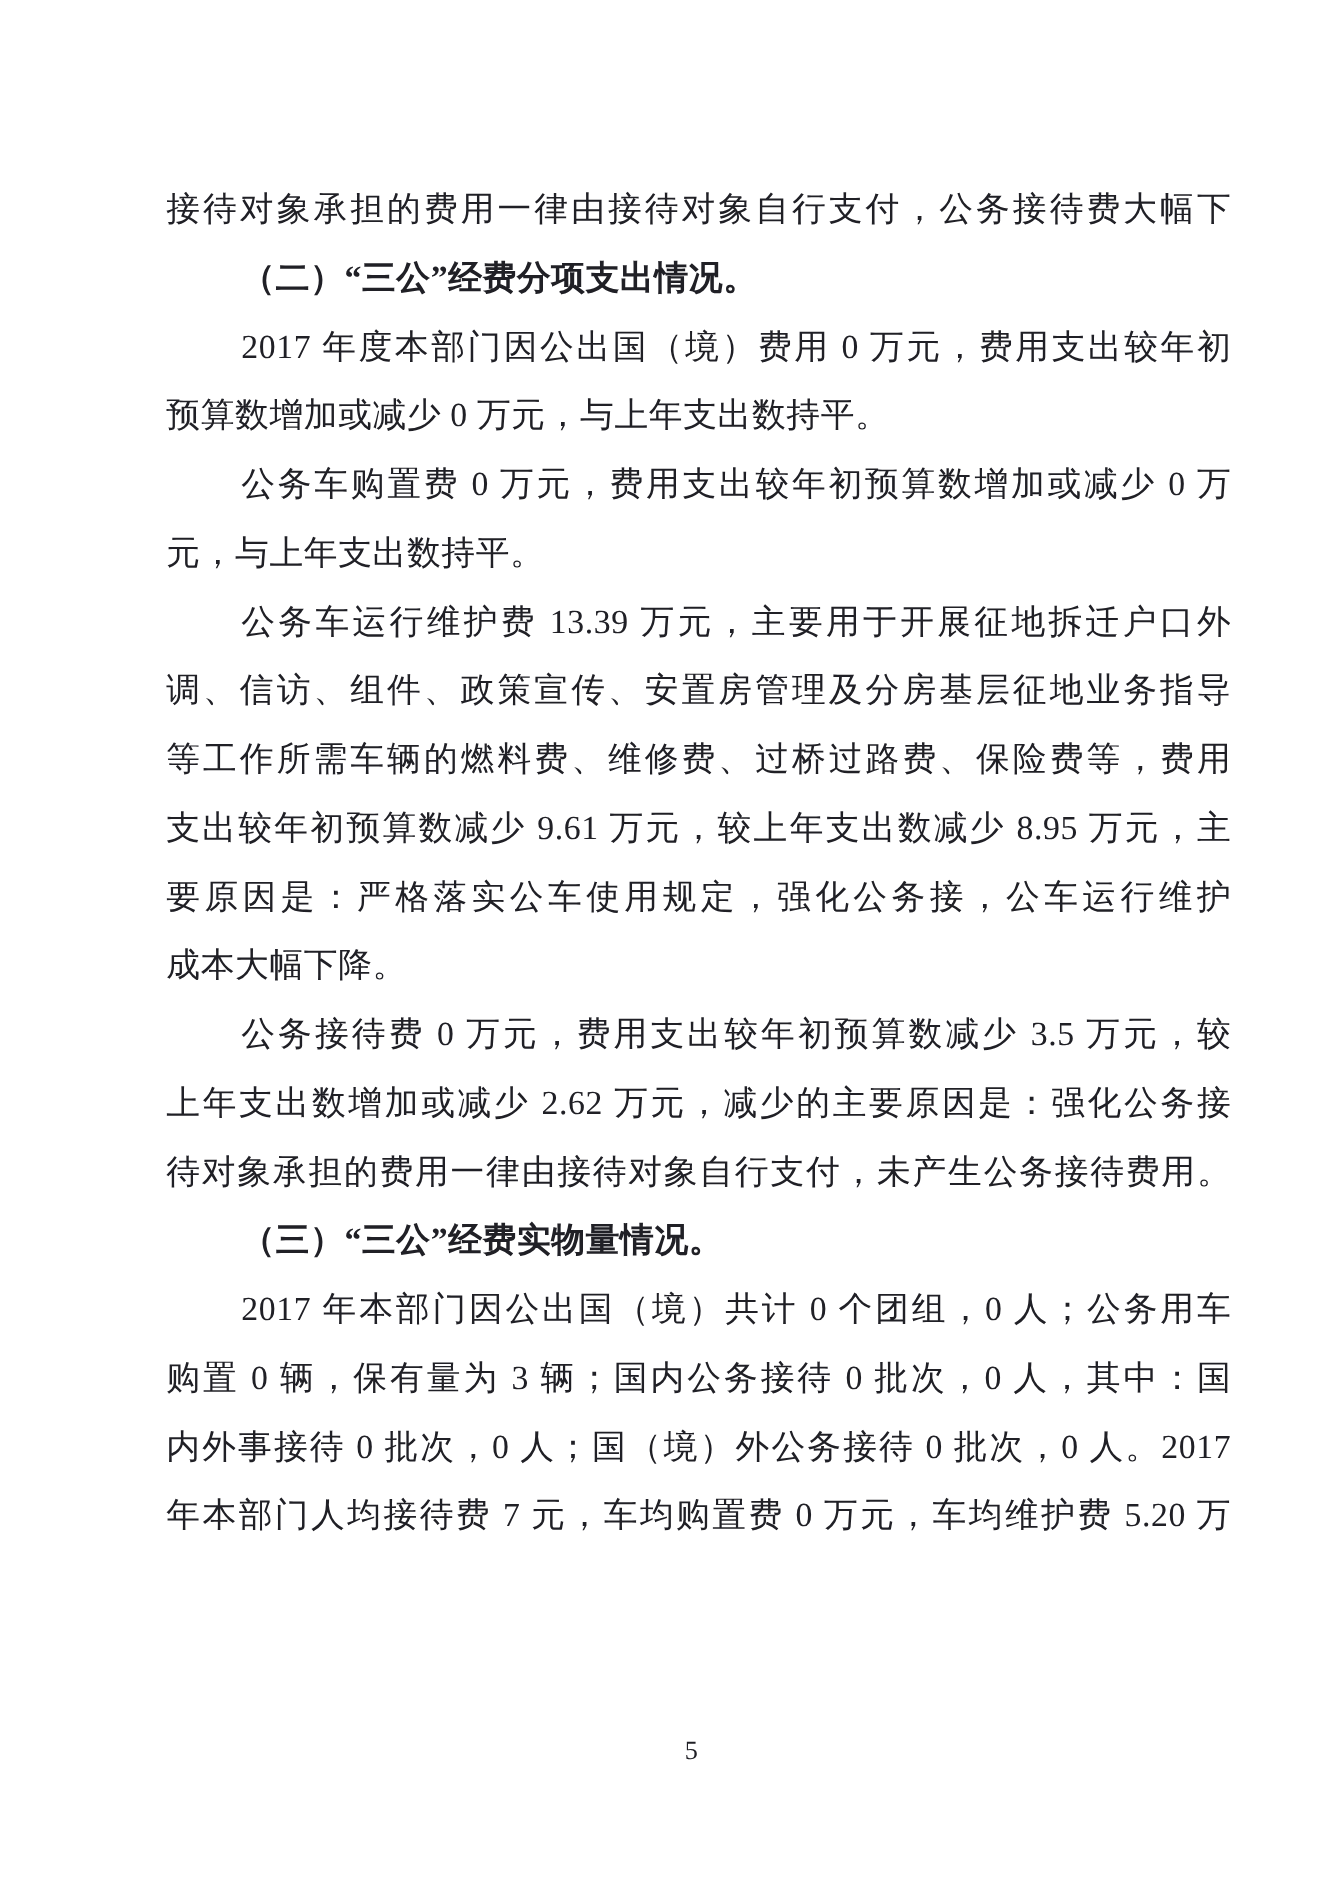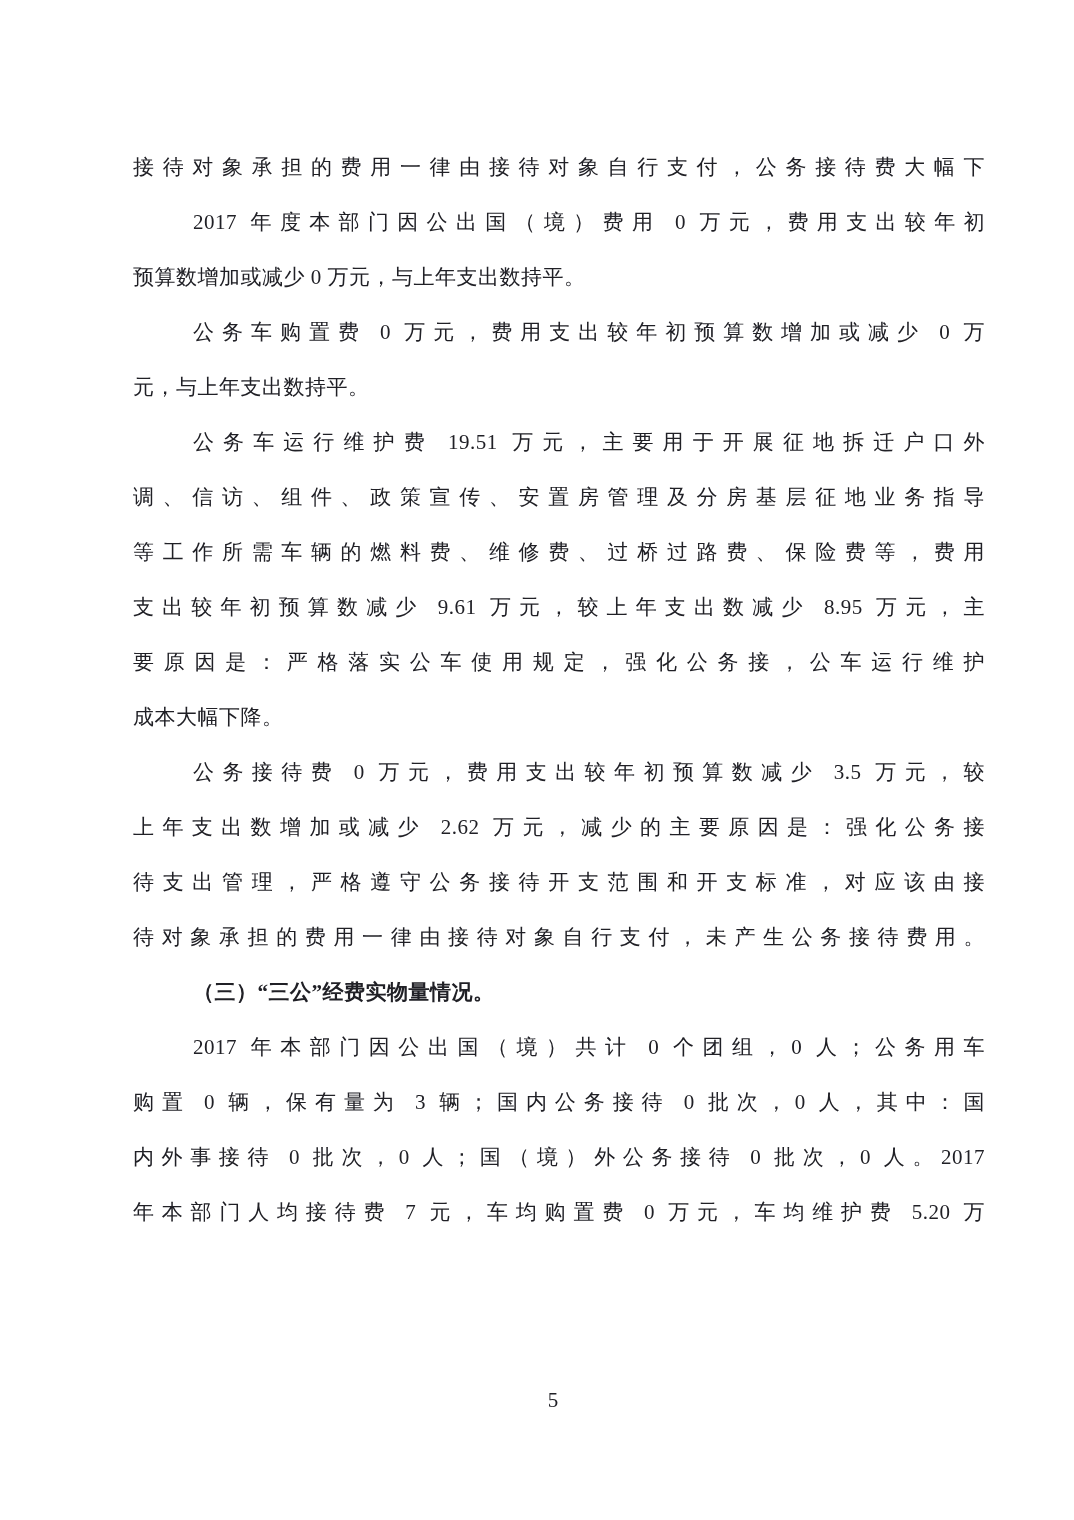--- a/index.html
+++ b/index.html
@@ -19,21 +19,21 @@
     background: var(--paper);
   }
   .doc-body {
     position: absolute;
     left: 133px;
     top: 140px;
     width: 852px;
     color: var(--ink);
   }
   .line {
-    font-size: 21px;
+    font-size: 27px;
     line-height: 55px;
     height: 55px;
     white-space: normal;
     text-align: left;
     letter-spacing: 0.5px;
   }
   .line.fill {
     text-align: justify;
     text-align-last: justify;
   }
@@ -54,33 +54,33 @@
     color: var(--ink);
     font-family: "Liberation Serif", "DejaVu Serif", serif;
   }
 </style>
 </head>
 <body>
 
 <div class="sheet">
   <div class="doc-body">
       <div class="line fill">接待对象承担的费用一律由接待对象自行支付，公务接待费大幅下</div>
+      <div class="line heading indent">（二）“三公”经费分项支出情况。</div>
       <div class="line indent fill">2017 年度本部门因公出国（境）费用 0 万元，费用支出较年初</div>
       <div class="line">预算数增加或减少 0 万元，与上年支出数持平。</div>
       <div class="line indent fill">公务车购置费 0 万元，费用支出较年初预算数增加或减少 0 万</div>
       <div class="line">元，与上年支出数持平。</div>
-      <div class="line indent fill">公务车运行维护费 19.51 万元，主要用于开展征地拆迁户口外</div>
+      <div class="line indent fill">公务车运行维护费 13.39 万元，主要用于开展征地拆迁户口外</div>
       <div class="line fill">调、信访、组件、政策宣传、安置房管理及分房基层征地业务指导</div>
       <div class="line fill">等工作所需车辆的燃料费、维修费、过桥过路费、保险费等，费用</div>
       <div class="line fill">支出较年初预算数减少 9.61 万元，较上年支出数减少 8.95 万元，主</div>
       <div class="line fill">要原因是：严格落实公车使用规定，强化公务接，公车运行维护</div>
       <div class="line">成本大幅下降。</div>
       <div class="line indent fill">公务接待费 0 万元，费用支出较年初预算数减少 3.5 万元，较</div>
       <div class="line fill">上年支出数增加或减少 2.62 万元，减少的主要原因是：强化公务接</div>
-      <div class="line fill">待支出管理，严格遵守公务接待开支范围和开支标准，对应该由接</div>
       <div class="line fill">待对象承担的费用一律由接待对象自行支付，未产生公务接待费用。</div>
       <div class="line heading indent">（三）“三公”经费实物量情况。</div>
       <div class="line indent fill">2017 年本部门因公出国（境）共计 0 个团组，0 人；公务用车</div>
       <div class="line fill">购置 0 辆，保有量为 3 辆；国内公务接待 0 批次，0 人，其中：国</div>
       <div class="line fill">内外事接待 0 批次，0 人；国（境）外公务接待 0 批次，0 人。2017</div>
       <div class="line fill">年本部门人均接待费 7 元，车均购置费 0 万元，车均维护费 5.20 万</div>
     </div>
   <div class="page-number">5</div>
 </div>
 

